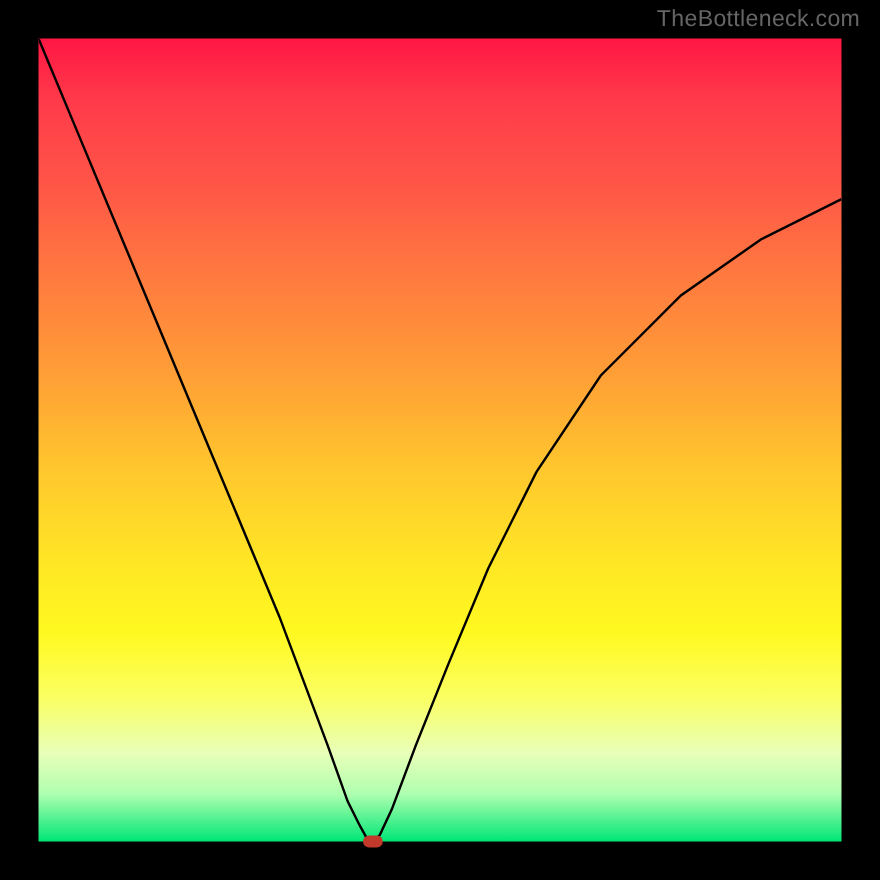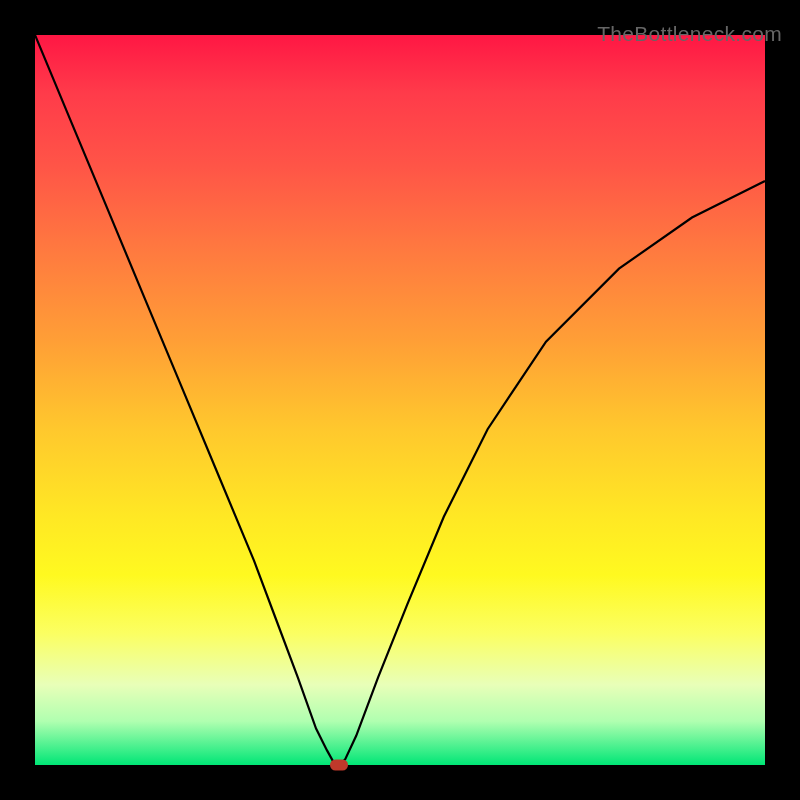--- a/index.html
+++ b/index.html
@@ -27,21 +27,21 @@
       #ffe824 66%,
       #fff920 74%,
       #fbff62 82%,
       #e8ffb8 89%,
       #b0ffb0 94%,
       #00e676 100%
     );
   }
   .watermark {
     position: absolute;
-    top: 22px;
+    top: 6px;
     right: 18px;
     color: #666;
     font-size: 21px;
     font-weight: 500;
     letter-spacing: 0.3px;
     z-index: 10;
   }
   .curve-svg {
     position: absolute;
     left: 0;

